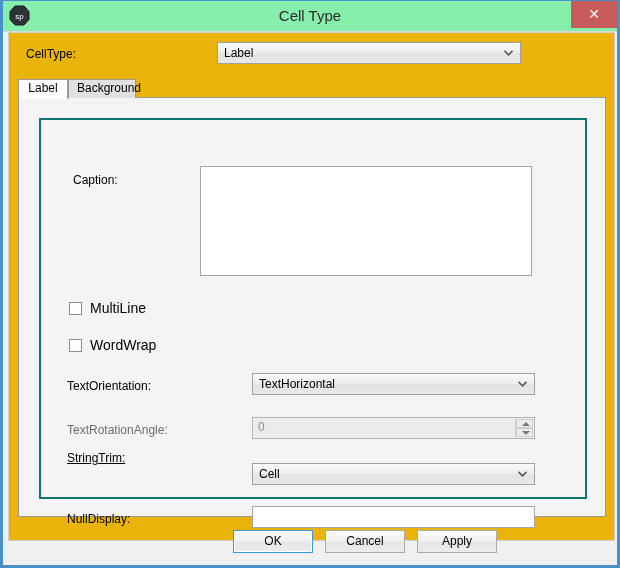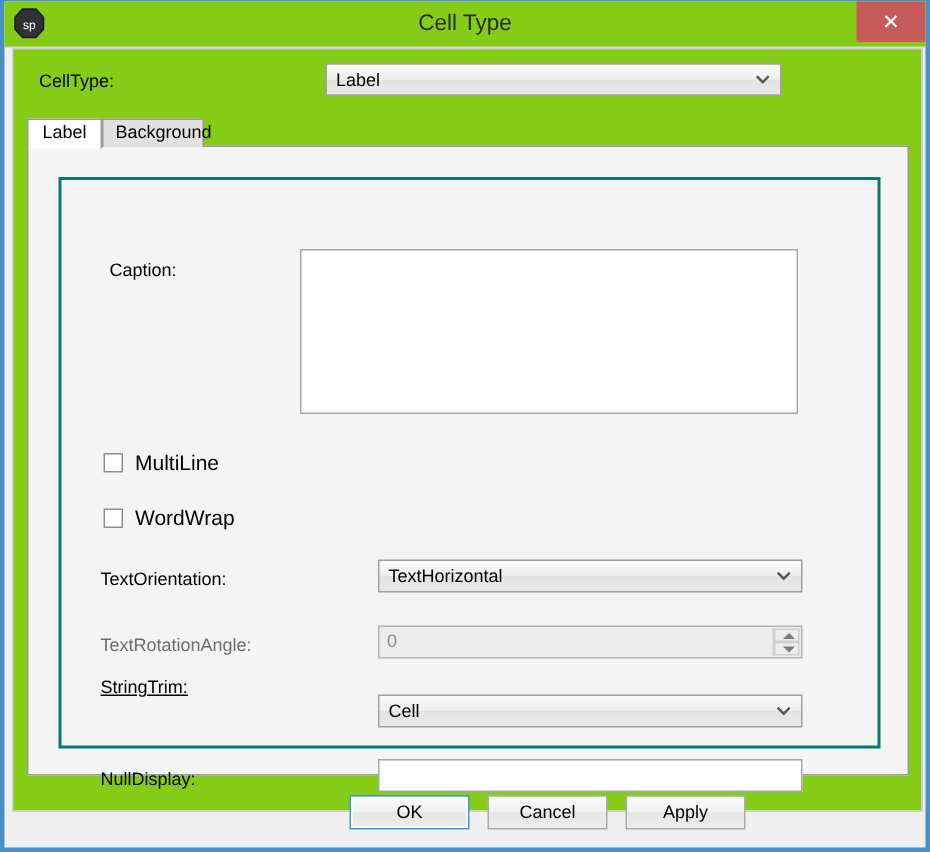--- a/index.html
+++ b/index.html
@@ -29,21 +29,21 @@
     border-bottom-width: 3px;
     background: #f0f0f0;
   }
 
   
   #titlebar {
     position: absolute;
     left: 0; top: 0;
     right: 0;
     height: 30px;
-    background: #84cc16;
+    background: #86efac;
     border-bottom: 1px solid #d9d9d9;
   }
   #app-icon {
     position: absolute;
     left: 6px; top: 4px;
     width: 21px; height: 21px;
   }
   #window-title {
     position: absolute;
     left: 0; right: 0; top: 6px;
@@ -64,21 +64,21 @@
     cursor: pointer;
     user-select: none;
   }
 
   
   #dialog-body {
     position: absolute;
     left: 5px; top: 31px;
     width: 607px;
     height: 509px;
-    background: #84cc16;
+    background: #eab308;
     border: 1px solid #d0d0d0;
     box-sizing: border-box;
   }
 
   
   #celltype-label {
     position: absolute;
     left: 17px; top: 14px;
     font-size: 12px;
     color: #000;

